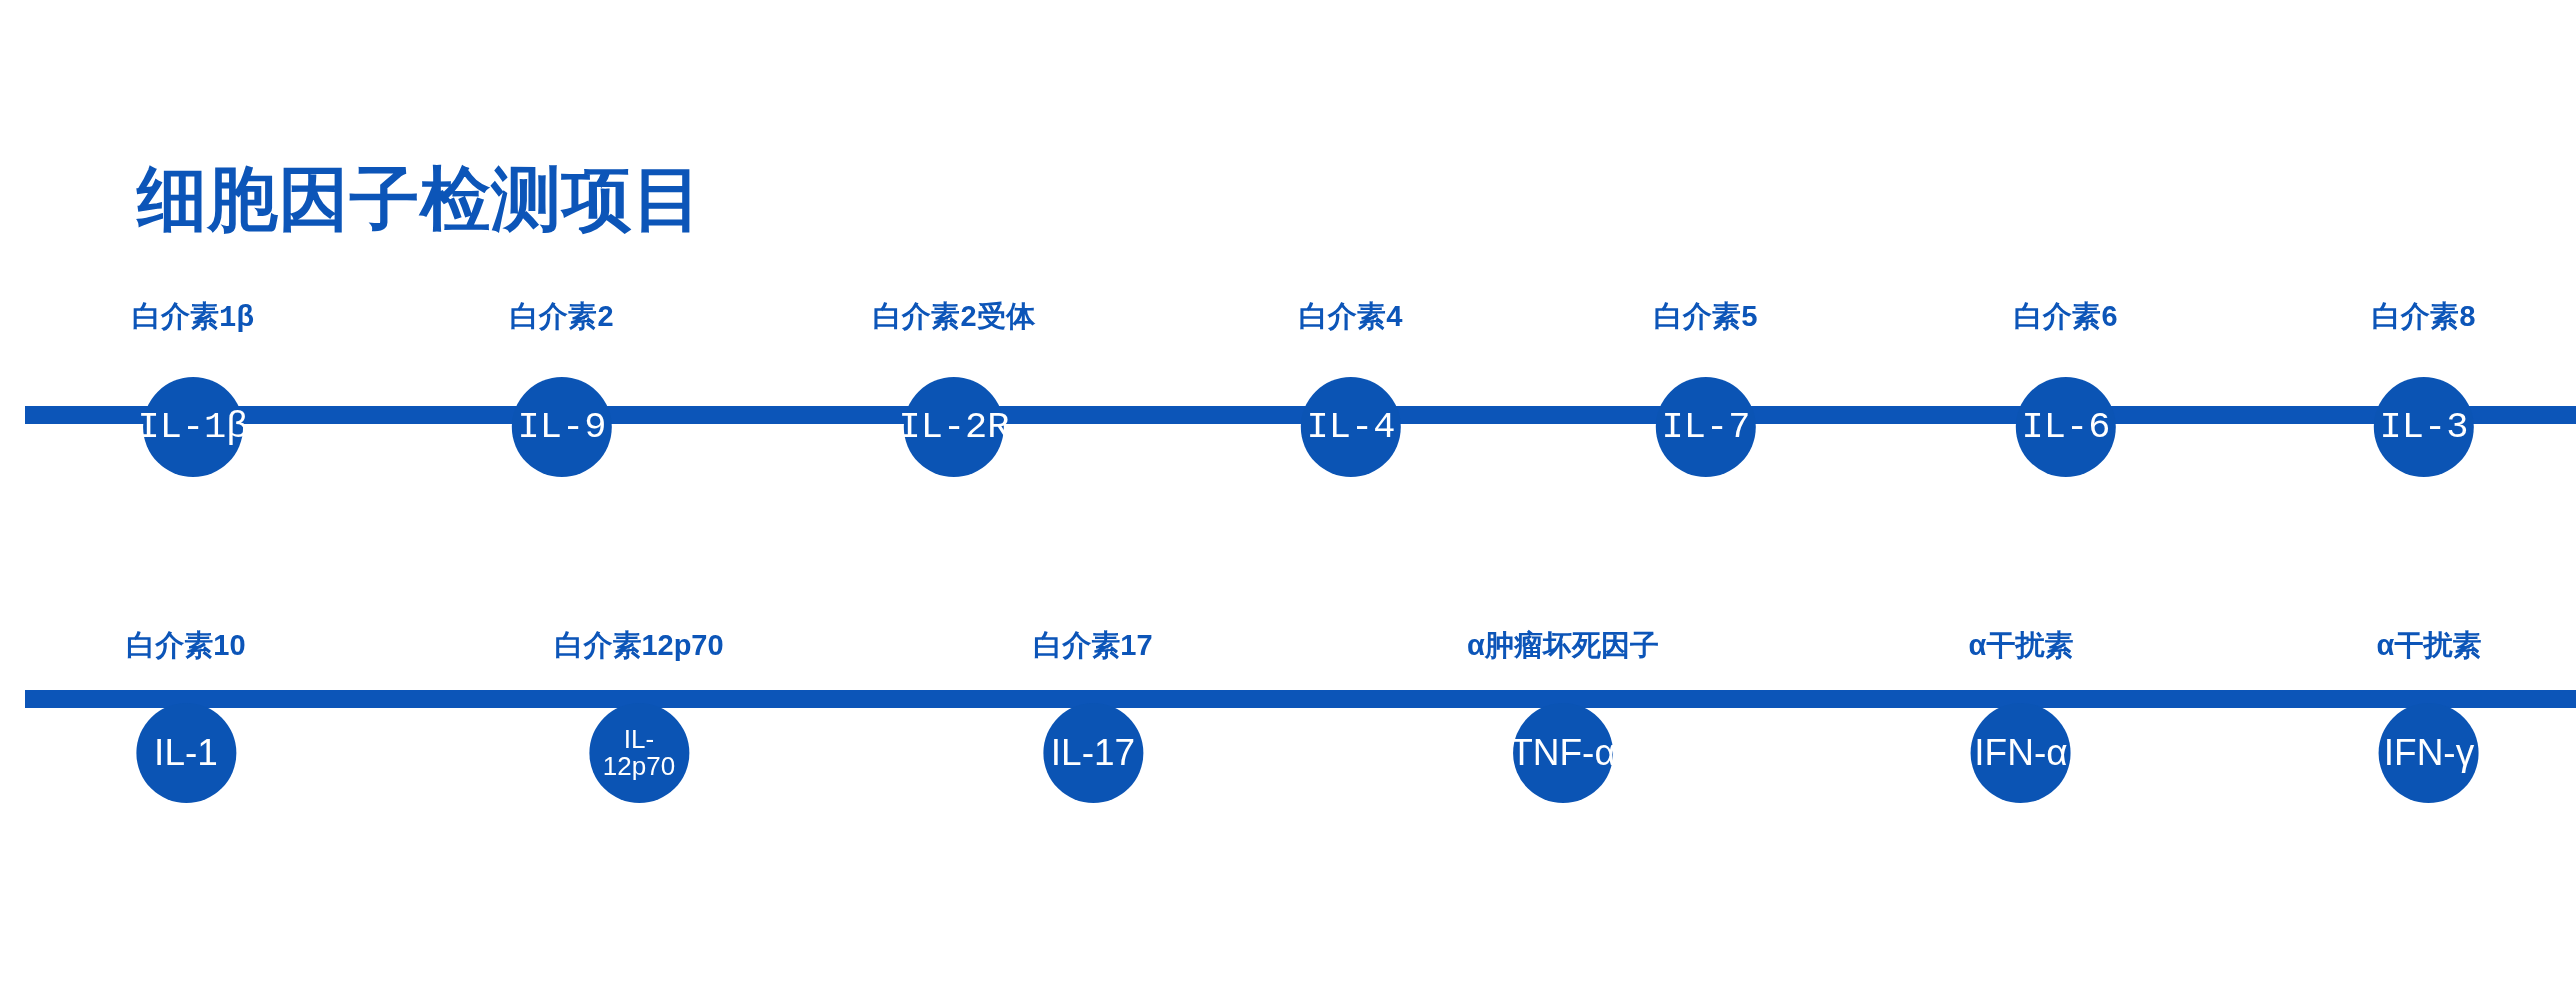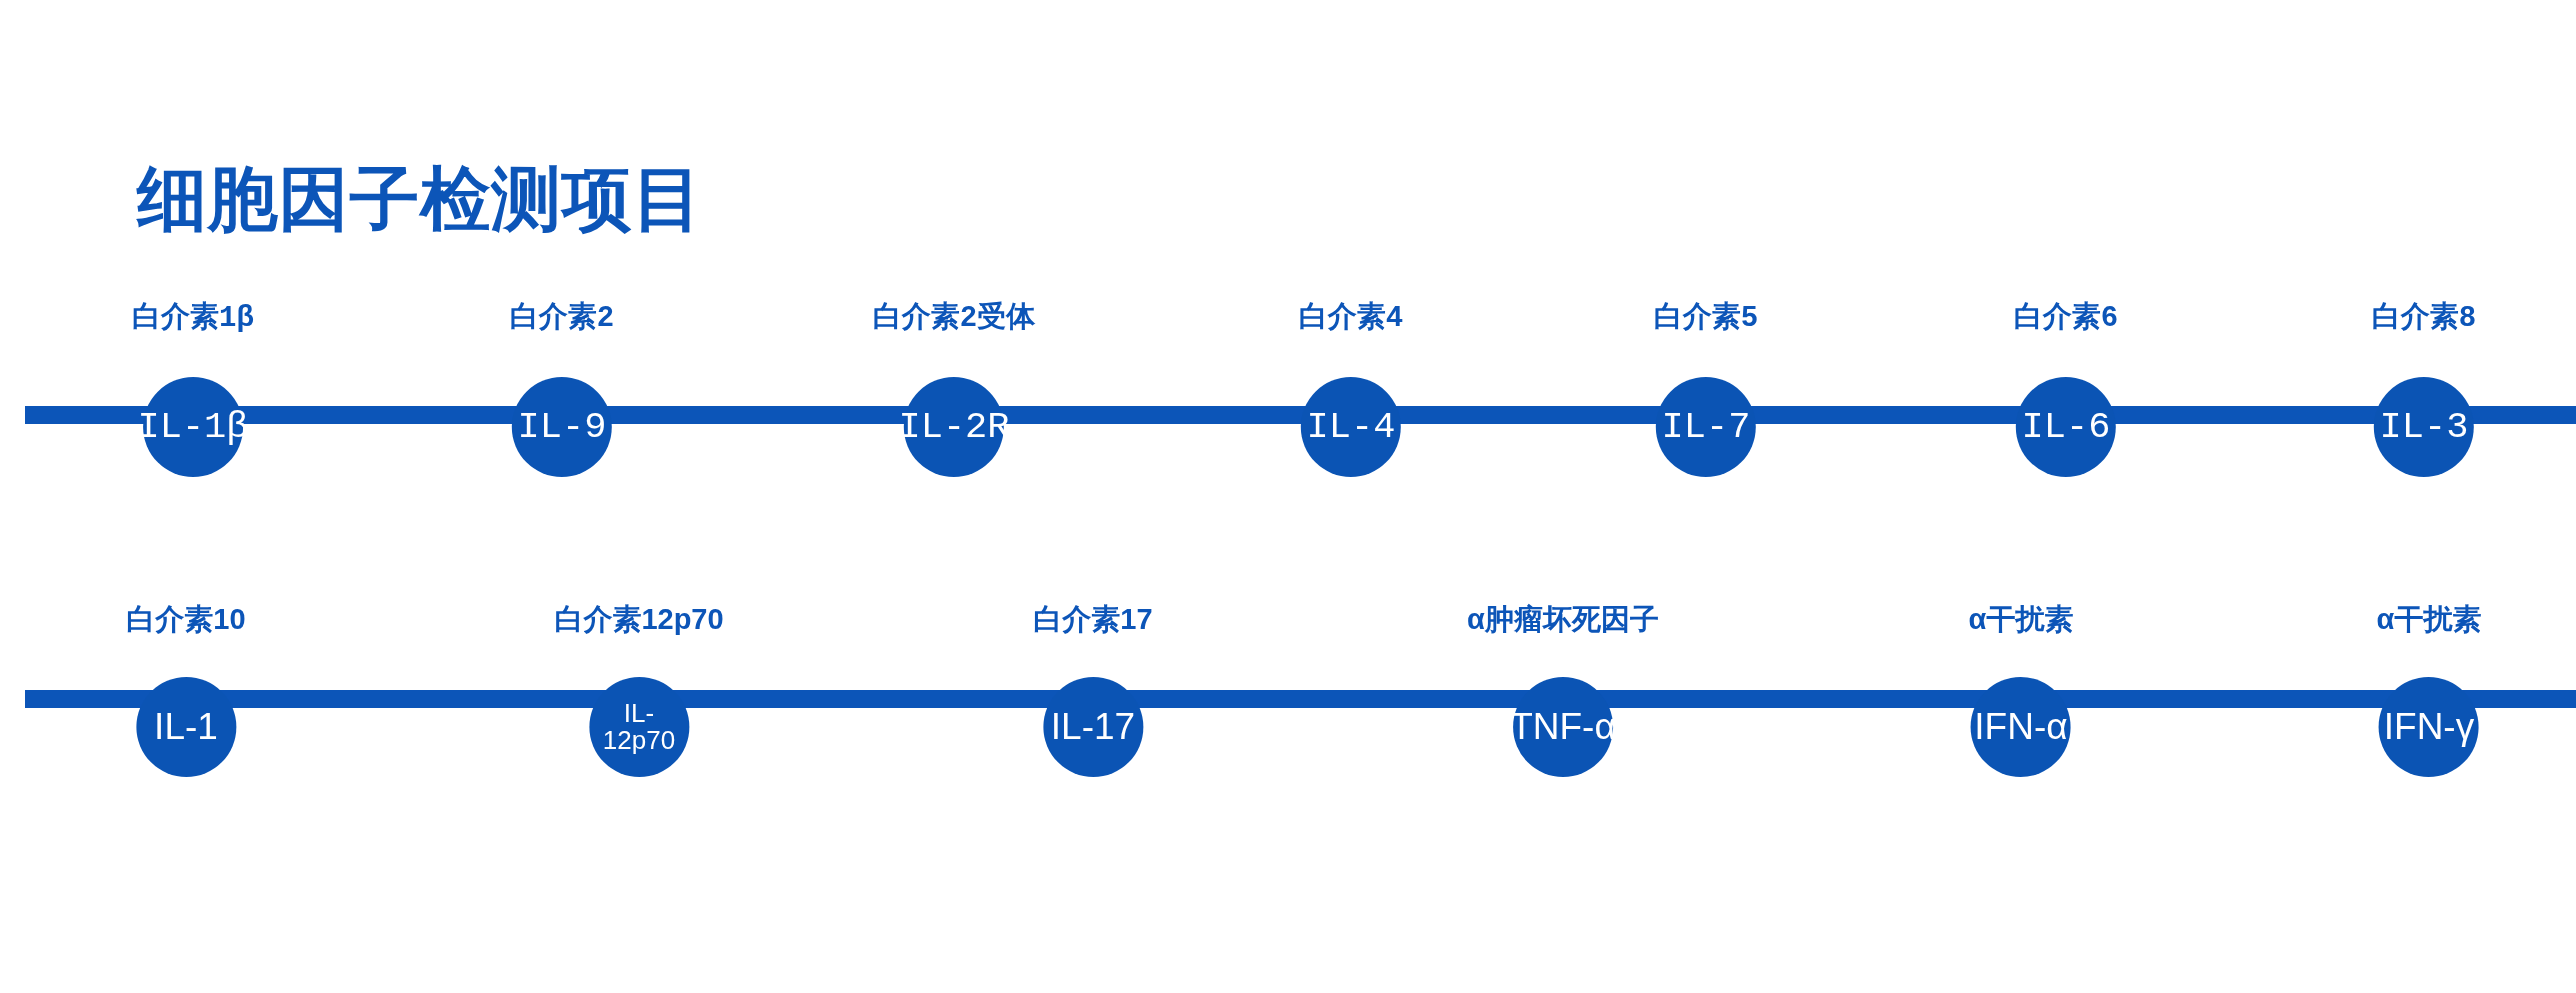--- a/index.html
+++ b/index.html
@@ -13,21 +13,21 @@
   .title { position:absolute; left:103px; top:130px; font-size:70px; line-height:1;
            font-weight:bold; color:var(--accent); letter-spacing:0.8px; white-space:nowrap; }
 
   .row-line { position:absolute; left:0; width:100%; height:2.3px; background:var(--accent); }
   #line-row1 { top:381px; }
   #line-row2 { top:665px; }
 
   .node { position:absolute; transform:translateX(-50%); display:flex;
           flex-direction:column; align-items:center; }
   .row1 .node { top:256px;font-family:Liberation Mono, monospace; }
-  .row2 .node { top:556px;justify-content:space-between; }
+  .row2 .node { top:582px;justify-content:space-between; }
 
   .node-label { font-size:29px; line-height:32px; font-weight:bold; color:var(--accent);
                 white-space:nowrap; margin-bottom:29px; text-align:center; }
 
   .node-circle { width:100px; height:100px; border-radius:50%; background:var(--circle-fill);
                  color:var(--circle-text); display:flex; align-items:center; justify-content:center;
                  font-size:37px; line-height:1.05; text-align:center; white-space:nowrap; }
   .node-circle.wrap2 { white-space:normal; font-size:26px; width:100px; }
 
   

